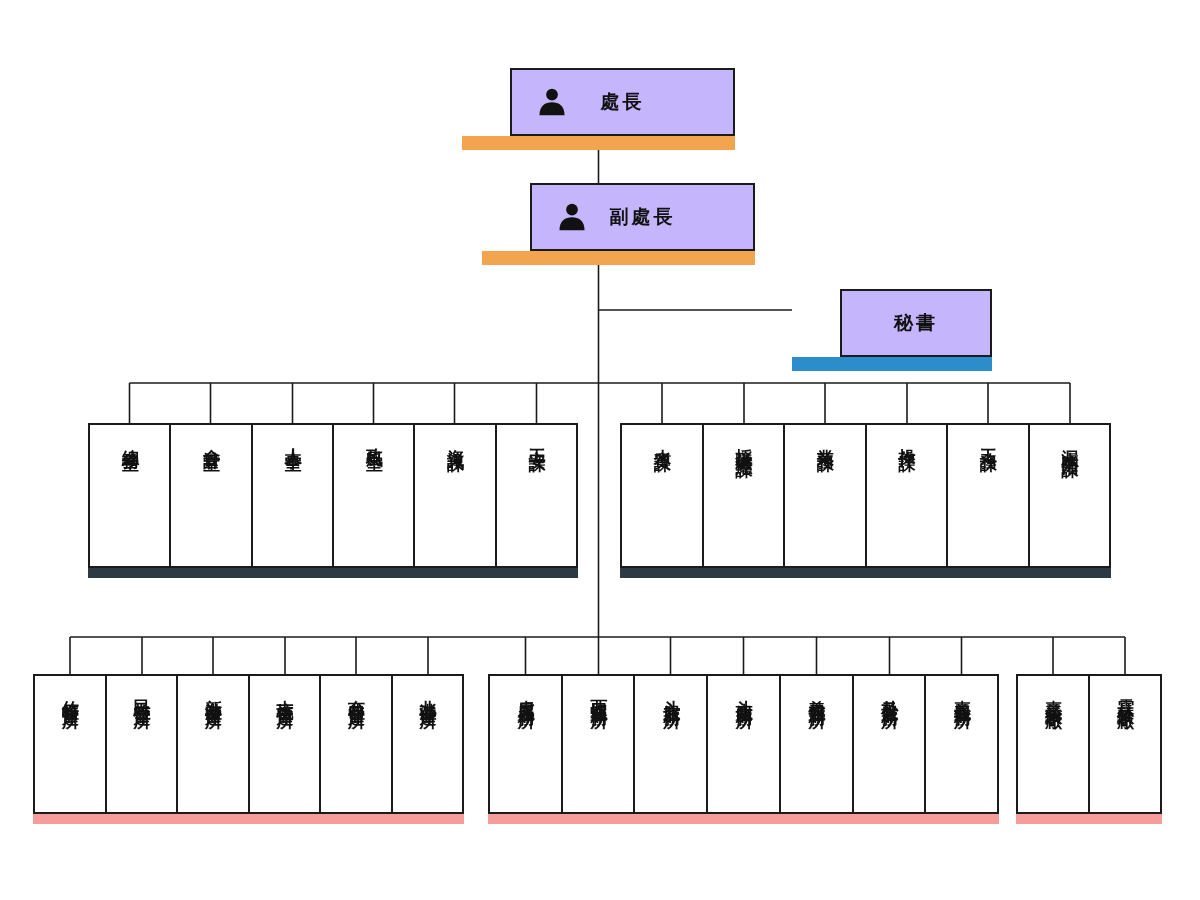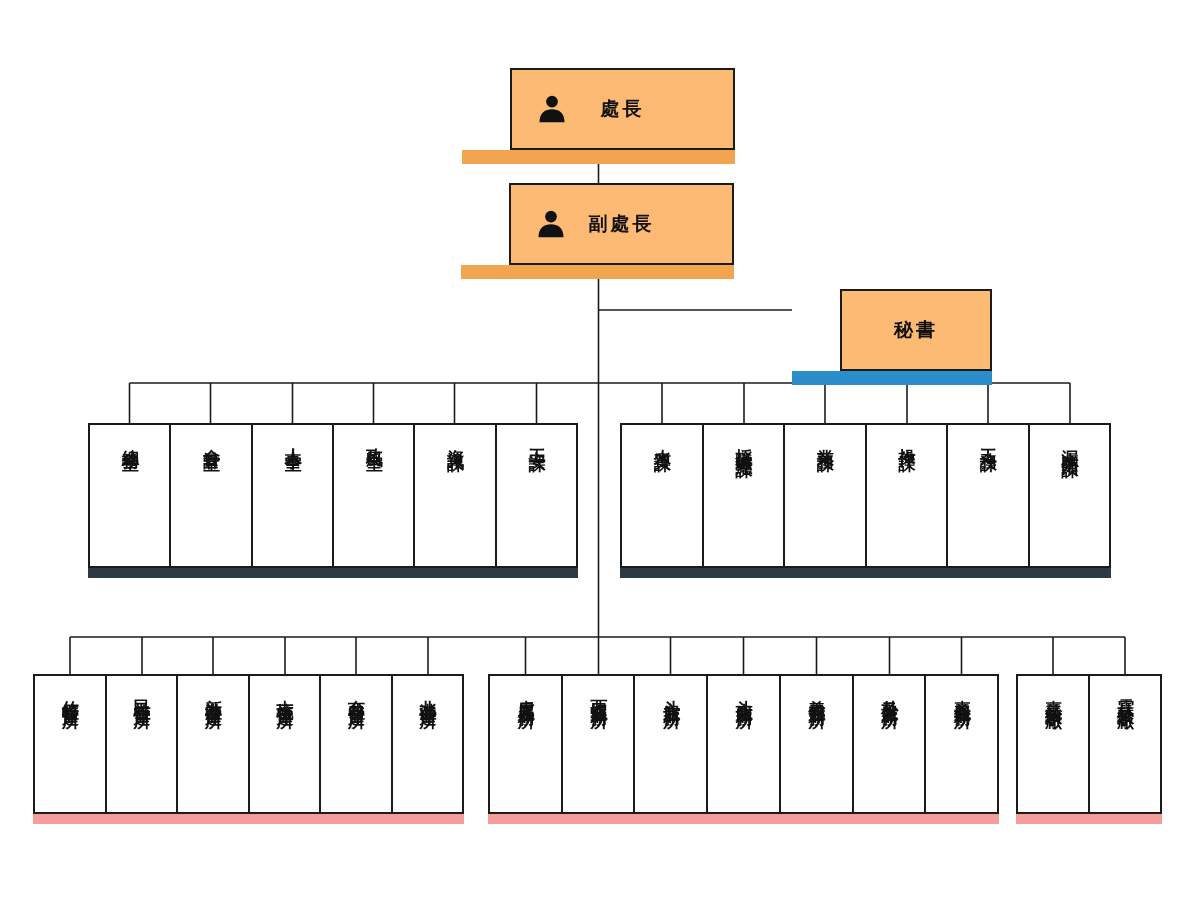--- a/index.html
+++ b/index.html
@@ -5,30 +5,30 @@
   html,body{margin:0;padding:0;background:#ffffff;}
   #canvas{
     position:relative;width:1200px;height:900px;background:#ffffff;overflow:hidden;
     font-family:"Liberation Sans", sans-serif;color:#111;
   }
   #connectors{position:absolute;left:0;top:0;width:1200px;height:900px;z-index:0;}
 
   
   .exec{position:absolute;z-index:2;}
   .exec-body{
-    box-sizing:border-box;position:relative;height:82px;background:#fdba74;
+    box-sizing:border-box;position:relative;height:68px;background:#c4b5fd;
     border:2px solid #1b1b1b;display:flex;align-items:center;justify-content:center;margin-left:48px;
   }
   .exec-label{font-weight:700;font-size:19px;letter-spacing:3px;}
   .person-icon{position:absolute;left:24px;top:50%;transform:translateY(-50%);width:32px;height:32px;}
   .person-icon svg{width:32px;height:32px;fill:#111;}
   .accent{height:14px;width:100%;}
 
   #director{left:462px;top:68px;width:273px;}
-  #deputy  {left:461px;top:183px;width:273px;}
+  #deputy  {left:482px;top:183px;width:273px;}
   #secretary{left:792px;top:289px;width:200px;}
 
   
   .group{position:absolute;z-index:2;}
   .row{display:flex;}
   .cell{
     box-sizing:border-box;flex:1 1 0;background:#ffffff;border:2px solid #1b1b1b;
     display:flex;justify-content:center;align-items:flex-start;padding-top:10px;
   }
   .cell + .cell{margin-left:-2px;}

